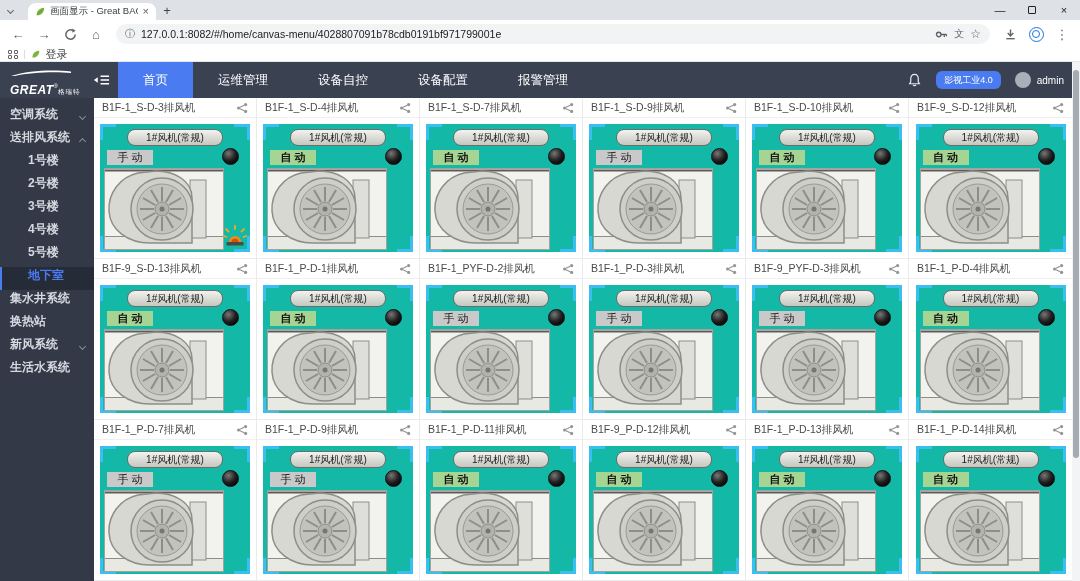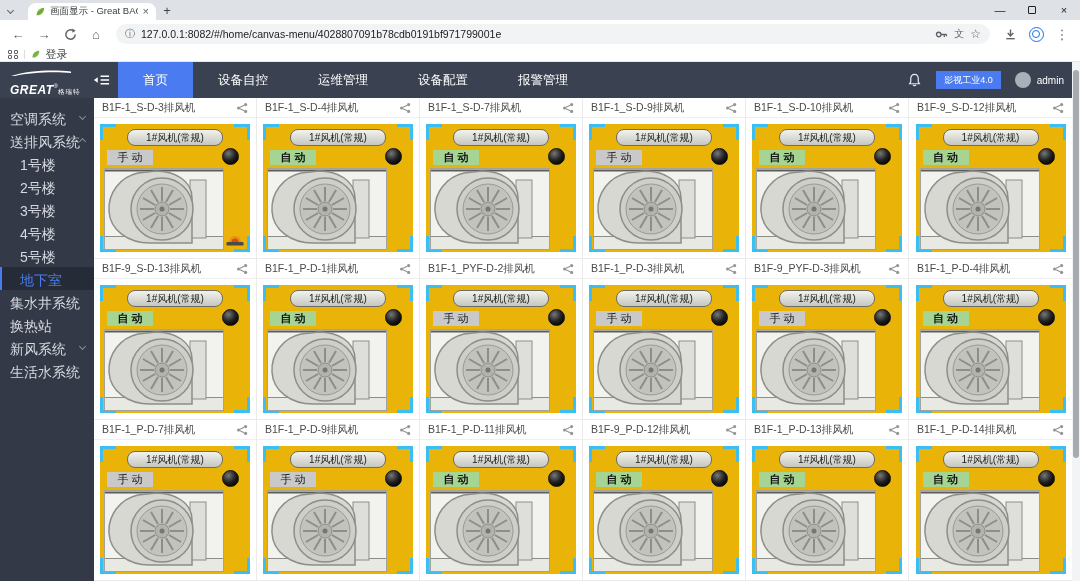--- a/index.html
+++ b/index.html
@@ -39,44 +39,44 @@
     display:flex; align-items:center; }
   .logo { width:88px; padding-left:10px; color:#fff; }
   .logo-text { font-size:12px; font-weight:bold; font-style:italic; letter-spacing:0.5px; }
   .logo-reg { font-size:6px; vertical-align:super; }
   .logo-sub { font-size:6.5px; letter-spacing:1px; }
   .collapse-btn { width:26px; height:36px; display:flex; align-items:center; justify-content:center; }
   .nav-tabs { display:flex; height:36px; margin-left:4px; }
   .nav-tab { padding:0 25px; display:flex; align-items:center; color:#fff; font-size:12.5px; }
   .nav-tab.active { background:var(--accent-blue,#4a7bf0); }
   .nav-right { margin-left:auto; display:flex; align-items:center; padding-right:16px; }
-  .env-badge { background:var(--accent-blue,#4a7bf0); color:#fff; font-size:9px; padding:2.5px 8px; border-radius:0; margin:0 14px; }
+  .env-badge { background:var(--accent-blue,#4a7bf0); color:#fff; font-size:9px; padding:2.5px 8px; border-radius:6px; margin:0 14px; }
   .user-avatar { width:16px; height:16px; border-radius:50%; background:#aab0ba; margin-right:6px; }
   .user-name { color:#fff; font-size:10px; }
 
   
   .sidebar { position:absolute; top:98px; left:0; width:94px; height:483px; background:var(--sidebar-bg,#333947); padding-top:8px; }
-  .side-item { height:23px; display:flex; align-items:flex-end; padding-left:10px; font-size:14px; color:#d6d9df; position:relative; }
-  .side-item.child { padding-left:20px; }
+  .side-item { height:23px; display:flex; align-items:flex-start; padding-left:10px; font-size:12px; color:#d6d9df; position:relative;font-weight:bold; }
+  .side-item.child { padding-left:28px; }
   .side-item.selected { background:#252b37; color:var(--accent-blue,#4a7bf0); }
   .side-item.selected::before { content:""; position:absolute; left:0; top:0; bottom:0; width:2px; background:var(--accent-blue,#4a7bf0); }
   .side-chev { position:absolute; right:9px; width:5px; height:5px; border-right:1.3px solid #868c98; border-bottom:1.3px solid #868c98; }
   .side-chev.down { transform:rotate(45deg); top:8px; }
   .side-chev.up { transform:rotate(-135deg); top:10px; }
 
   
   .grid { position:absolute; left:94px; top:98px; width:978px; height:483px;
     display:grid; grid-template-columns:repeat(6,1fr); grid-template-rows:161px 161px 161px; background:#fff; }
   .cell { border-right:1px solid #eaeaea; border-bottom:1px solid #eaeaea; overflow:hidden; }
   .cell:nth-child(6n) { border-right:none; }
   .cell-header { height:20px; display:flex; align-items:center; padding:0 8px; border-bottom:1px solid #efefef; }
   .cell-title { flex:1; font-size:10.5px; color:#4a4a4a; white-space:nowrap; overflow:hidden; }
   .cell-body { height:140px; display:flex; align-items:center; justify-content:center; }
 
-  .widget { width:150px; height:128px; background:#eab308; position:relative; }
+  .widget { width:150px; height:128px; background:#14b8a6; position:relative; }
   .corner { position:absolute; width:16px; height:16px; border:0 solid var(--bracket-cyan,#3bbef2); }
   .corner.tl { left:0; top:0; border-left-width:3px; border-top-width:3px; }
   .corner.tr { right:0; top:0; border-right-width:3px; border-top-width:3px; }
   .corner.bl { left:0; bottom:0; border-left-width:3px; border-bottom-width:3px; }
   .corner.br { right:0; bottom:0; border-right-width:3px; border-bottom-width:3px; }
   .fan-btn { position:absolute; top:5px; left:50%; transform:translateX(-50%); width:96px; height:17px;
     background:linear-gradient(#f2f2ee,#c7c7c1); border:1px solid #6d6d68; border-radius:8px;
     font-size:10px; color:#1b1b1b; text-align:center; line-height:15px; white-space:nowrap; }
   .mode { position:absolute; top:26px; left:7px; width:46px; height:15px; font-size:11px; color:#111;
     text-align:center; line-height:15px; white-space:nowrap; }
@@ -174,24 +174,24 @@
     <svg width="17" height="14" viewBox="0 0 18 14">
         <path d="M5,4 L1,7 L5,10 Z" fill="#fff"></path>
         <path d="M8,3 H17 M8,7 H17 M8,11 H17" stroke="#fff" stroke-width="1.6"></path>
       </svg>
   </div>
   <div class="nav-tabs" id="navTabs">
       <div class="nav-tab active">
         <span class="nav-tab-label">首页</span>
       </div>
       <div class="nav-tab">
+        <span class="nav-tab-label">运维管理</span>
+      </div>
+      <div class="nav-tab">
         <span class="nav-tab-label">设备自控</span>
-      </div>
-      <div class="nav-tab">
-        <span class="nav-tab-label">运维管理</span>
       </div>
       <div class="nav-tab">
         <span class="nav-tab-label">设备配置</span>
       </div>
       <div class="nav-tab">
         <span class="nav-tab-label">报警管理</span>
       </div>
     </div>
   <div class="nav-right">
     <svg width="15" height="16" viewBox="0 0 16 16">

